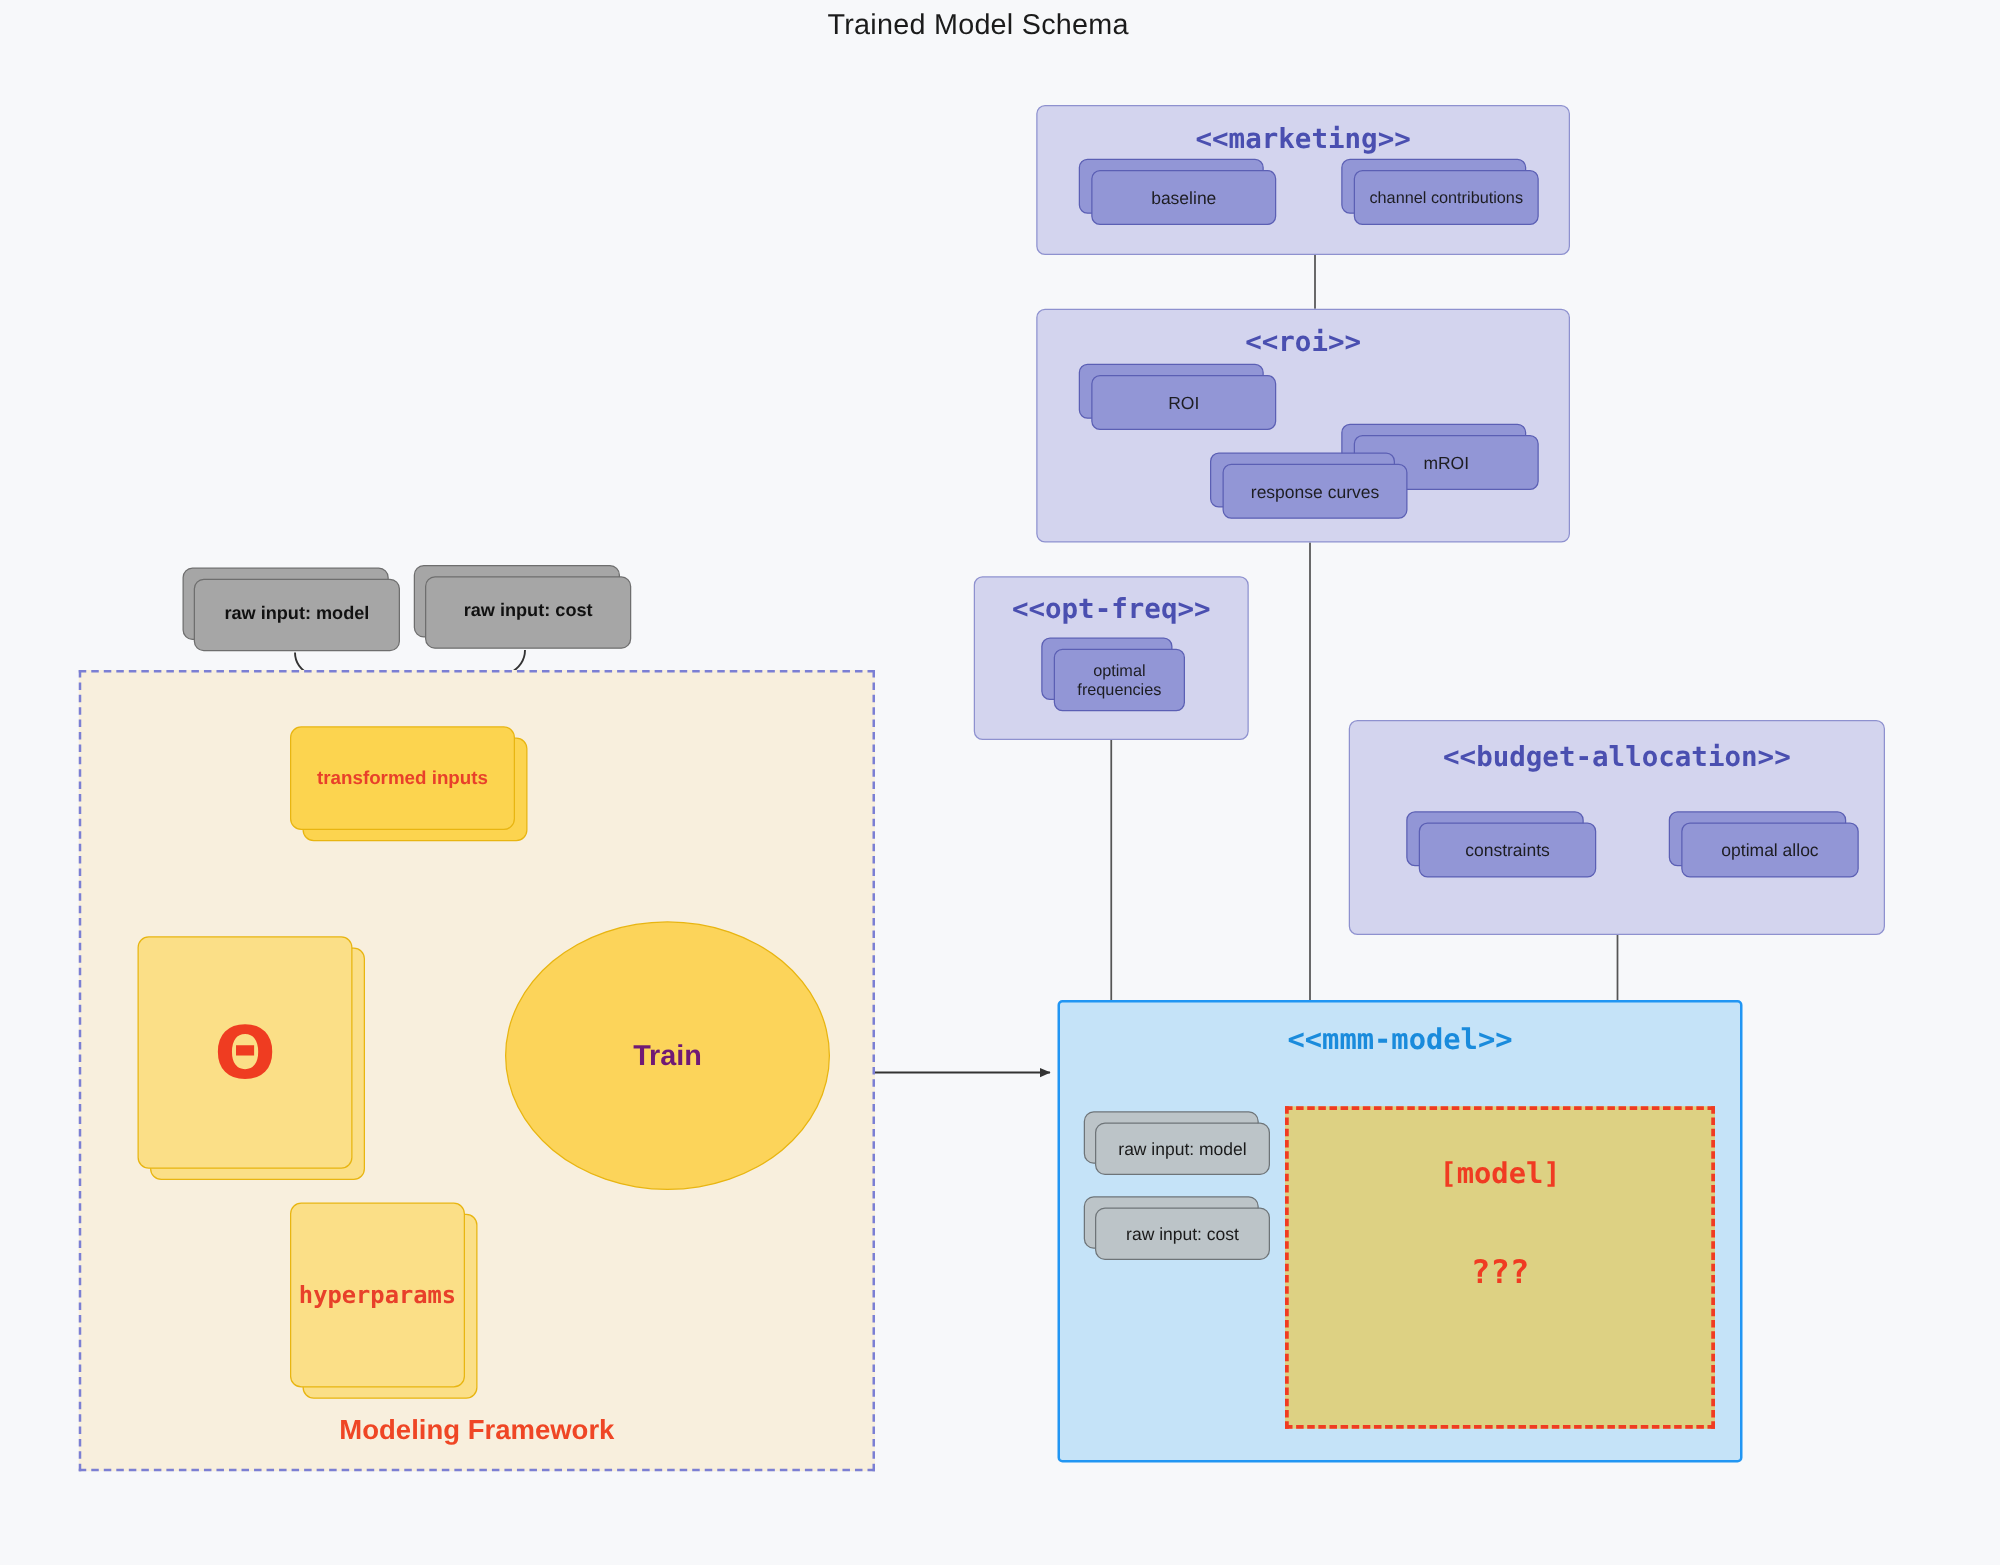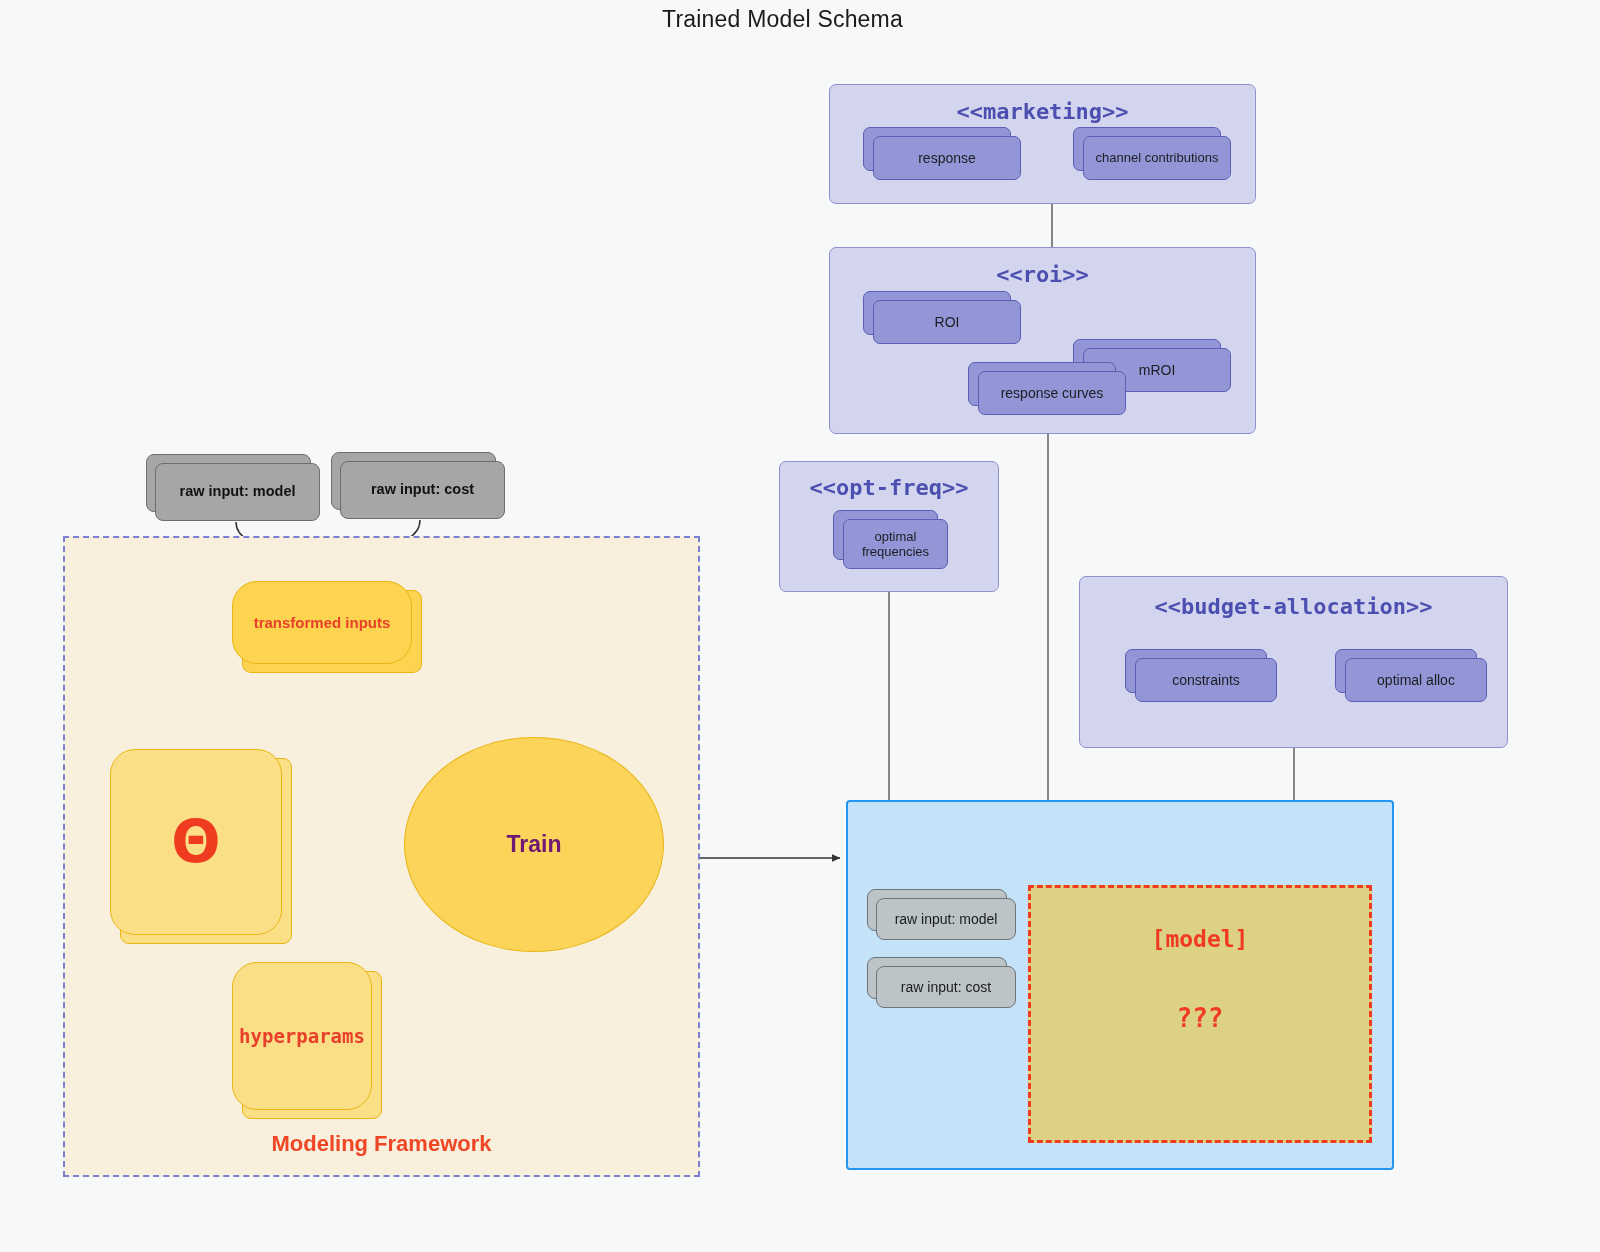--- a/index.html
+++ b/index.html
@@ -114,21 +114,21 @@
   .card.graylite .front { color: #1a1a1a; font-size: 14px; font-weight: normal; }
 
   
   .card.yellow .back,
   .card.yellow .front {
     background: #fcd44f;
     border: 1.6px solid #e8b511;
     border-radius: 9px;
   }
   .card.yellow .back { left: 10px; top: 9px; width: 100%; height: 100%; }
-  .card.yellow .front { color: #e8402a; font-weight: bold; font-size: 15px; border-radius: 25px; }
+  .card.yellow .front { color: #e8402a; font-weight: bold; font-size: 15px; }
   .card.yellow.mono .front {
     font-family: "DejaVu Sans Mono", "Liberation Mono", monospace;
     font-size: 19px;
   }
   .card.yellow.pale .back,
   .card.yellow.pale .front { background: #fbdf87; }
 
   
   #framework {
     position: absolute;
@@ -235,21 +235,21 @@
 
     <path d="M380,1036 C470,1036 528,1010 534,958" stroke="#e8361a" stroke-width="2.6" fill="none" marker-end="url(#arrRed)"></path>
 
     <path d="M700,858 L840,858" stroke="#333" stroke-width="1.5" fill="none" marker-end="url(#arrDark)"></path>
   </svg>
 
   <div class="pkg" style="left:829px; top:84px; width:427px; height:120px;">
     <div class="pkg-title" style="top:14px; font-size:22px;">&lt;&lt;marketing&gt;&gt;</div>
     <div class="card purple" style="left:43px; top:51px; width:148px; height:44px;">
       <div class="back"></div>
-      <div class="front">response</div>
+      <div class="front">baseline</div>
     </div>
     <div class="card purple" style="left:253px; top:51px; width:148px; height:44px;">
       <div class="back"></div>
       <div class="front" style="font-size:13px;">channel contributions</div>
     </div>
   </div>
 
   <div class="pkg" style="left:829px; top:247px; width:427px; height:187px;">
     <div class="pkg-title" style="top:14px; font-size:22px;">&lt;&lt;roi&gt;&gt;</div>
     <div class="card purple" style="left:43px; top:52px; width:148px; height:44px;">
@@ -281,20 +281,21 @@
       <div class="back"></div>
       <div class="front">constraints</div>
     </div>
     <div class="card purple" style="left:265px; top:81px; width:142px; height:44px;">
       <div class="back"></div>
       <div class="front">optimal alloc</div>
     </div>
   </div>
 
   <div class="pkg blue" style="left:846px; top:800px; width:548px; height:370px;">
+    <div class="pkg-title" style="top:17px; font-size:23px;">&lt;&lt;mmm-model&gt;&gt;</div>
 
     <div class="card graylite" style="left:28px; top:96px; width:140px; height:42px;">
       <div class="back"></div>
       <div class="front">raw input: model</div>
     </div>
     <div class="card graylite" style="left:28px; top:164px; width:140px; height:42px;">
       <div class="back"></div>
       <div class="front">raw input: cost</div>
     </div>
 

